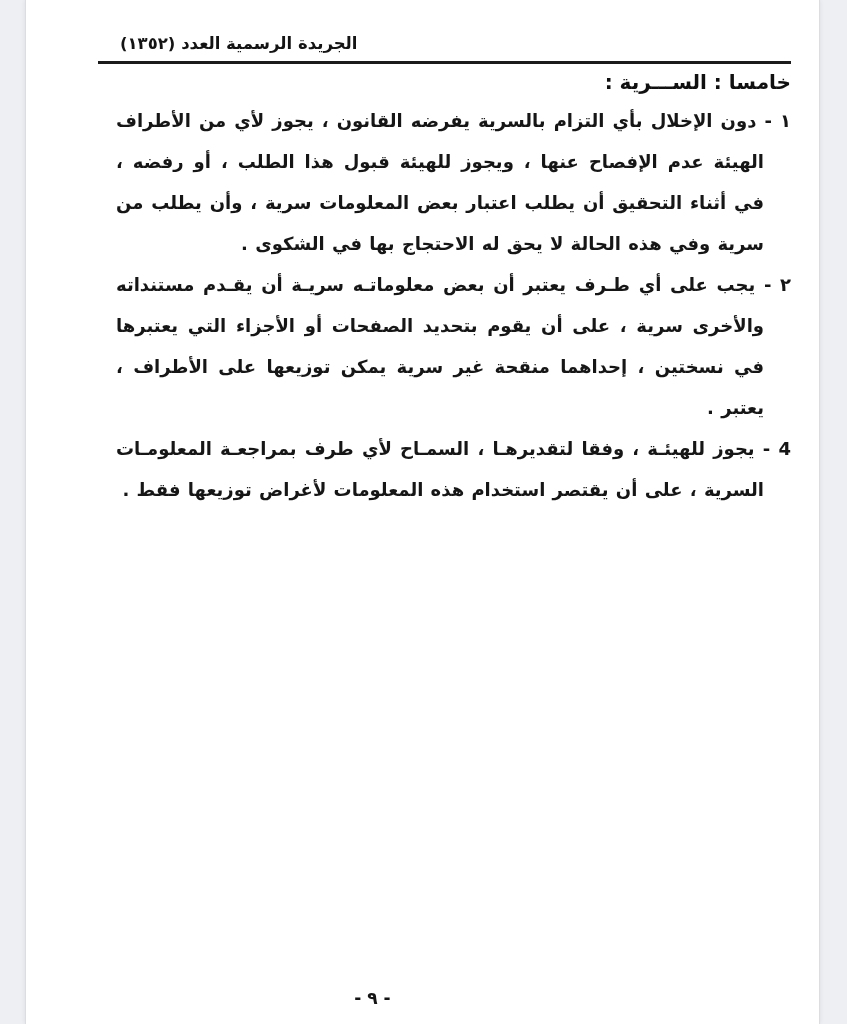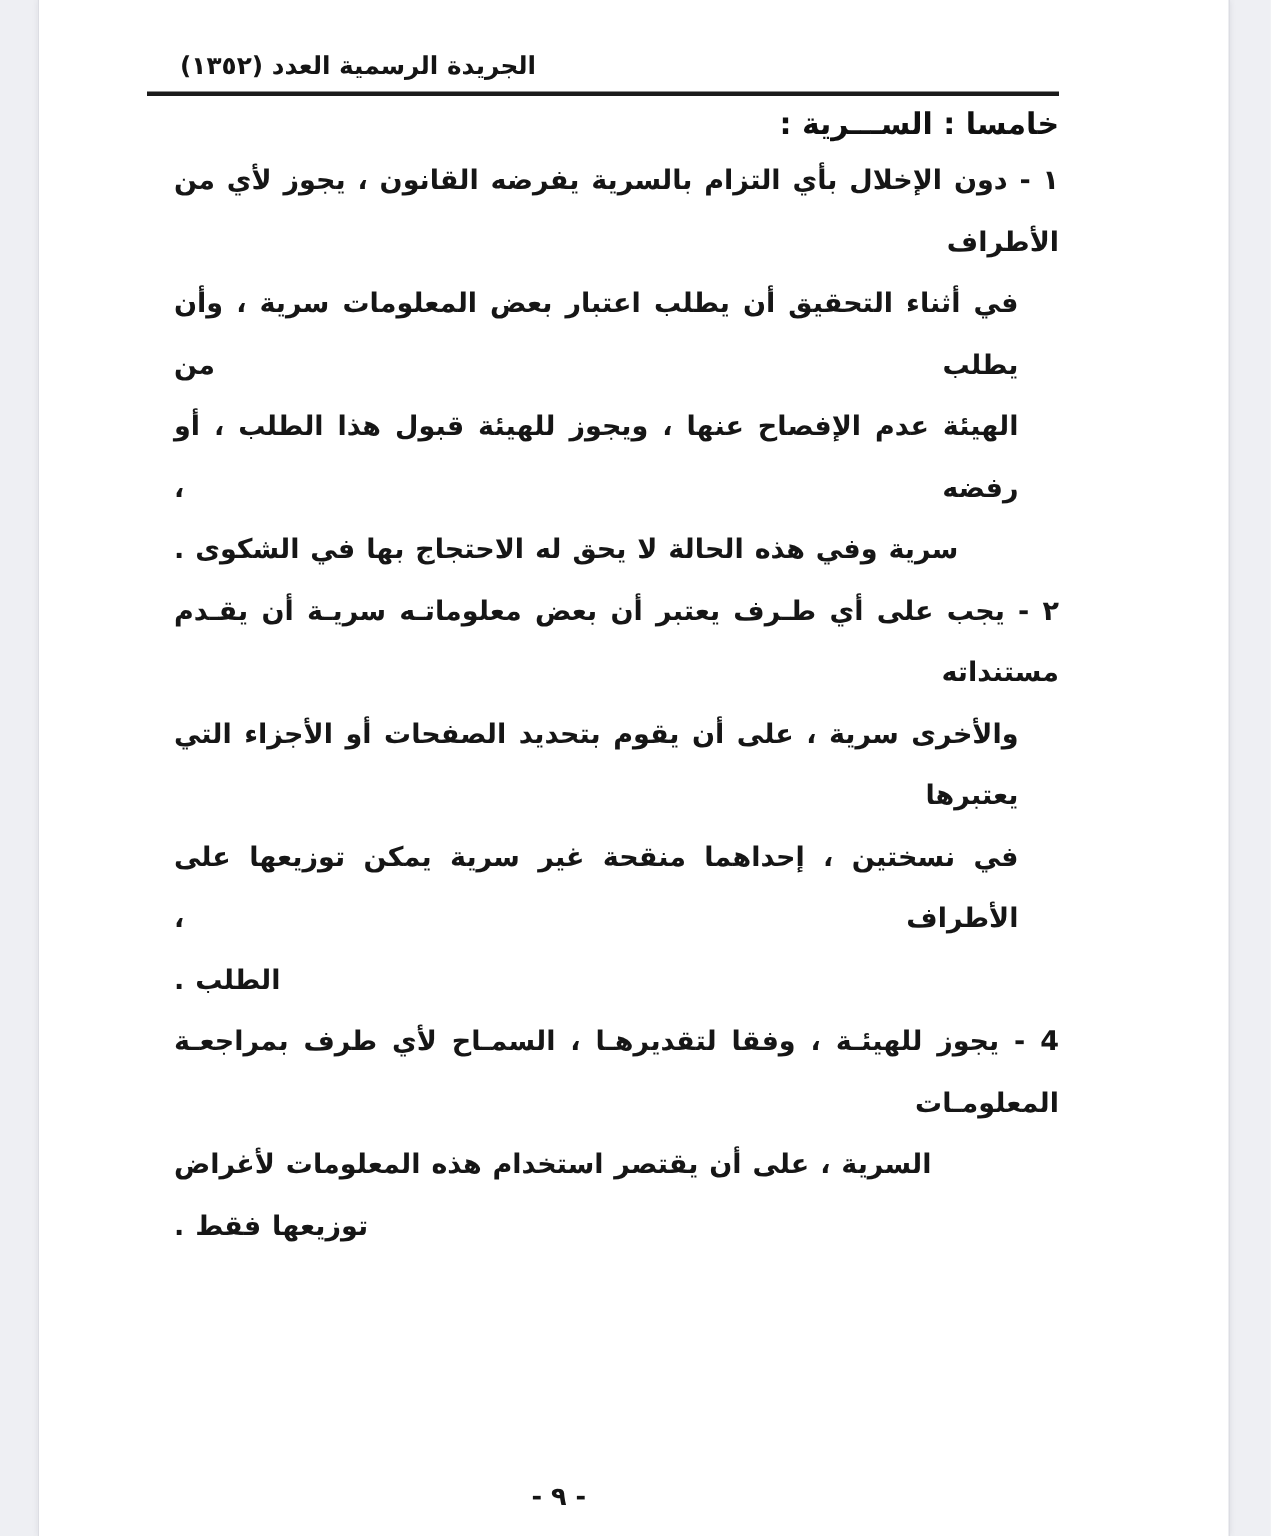--- a/index.html
+++ b/index.html
@@ -20,21 +20,21 @@
     height: 1024px;
     background: #ffffff;
     border-left: 1px solid #dcdde3;
     border-right: 1px solid #dcdde3;
     box-shadow: 0 0 4px rgba(60,60,80,0.10);
     box-sizing: border-box;
   }
   .content {
     position: absolute;
     top: 0; left: 0; right: 0;
-    padding: 32px 113px 0 72px;
+    padding: 32px 28px 0 72px;
     direction: rtl;
     color: #161616;
     font-weight: bold;
   }
   .gazette-title {
     direction: rtl;
     text-align: left;
     font-size: 16.5px;
     line-height: 24px;
     padding-left: 22px;
@@ -58,21 +58,21 @@
   }
   .para { padding-right: 27px; margin-left: 18px; }
   .line {
     line-height: 41px;
     text-align: justify;
     text-align-last: justify;
     word-spacing: 1px;
   }
   .line.first { margin-right: -27px; }
   .line.last {
-    text-align: left;
+    text-align: right;
     text-align-last: auto;
   }
   .footer {
     position: absolute;
     bottom: 16px;
     left: 0;
     right: 100px;
     text-align: center;
     direction: rtl;
   }
@@ -100,30 +100,30 @@
         <div class="gazette-title">الجريدة الرسمية العدد (١٣٥٢)</div>
         <div class="header-rule"></div>
       </div>
 
       <div class="section-title">خامسا : الســـرية :</div>
 
       <div class="body-text">
 
         <div class="para">
           <div class="line first">١ - دون الإخلال بأي التزام بالسرية يفرضه القانون ، يجوز لأي من الأطراف</div>
+          <div class="line">الهيئة عدم الإفصاح عنها ، ويجوز للهيئة قبول هذا الطلب ، أو رفضه ،</div>
           <div class="line">في أثناء التحقيق أن يطلب اعتبار بعض المعلومات سرية ، وأن يطلب من</div>
-          <div class="line">الهيئة عدم الإفصاح عنها ، ويجوز للهيئة قبول هذا الطلب ، أو رفضه ،</div>
           <div class="line last">سرية وفي هذه الحالة لا يحق له الاحتجاج بها في الشكوى .</div>
         </div>
 
         <div class="para">
           <div class="line first">٢ - يجب على أي طـرف يعتبر أن بعض معلوماتـه سريـة أن يقـدم مستنداته</div>
           <div class="line">والأخرى سرية ، على أن يقوم بتحديد الصفحات أو الأجزاء التي يعتبرها</div>
           <div class="line">في نسختين ، إحداهما منقحة غير سرية يمكن توزيعها على الأطراف ،</div>
-          <div class="line last">الطلب .</div>
+          <div class="line last">يعتبر .</div>
         </div>
 
         <div class="para">
           <div class="line first">4 - يجوز للهيئـة ، وفقا لتقديرهـا ، السمـاح لأي طرف بمراجعـة المعلومـات</div>
           <div class="line last">السرية ، على أن يقتصر استخدام هذه المعلومات لأغراض توزيعها فقط .</div>
         </div>
 
       </div>
     </div>
 

